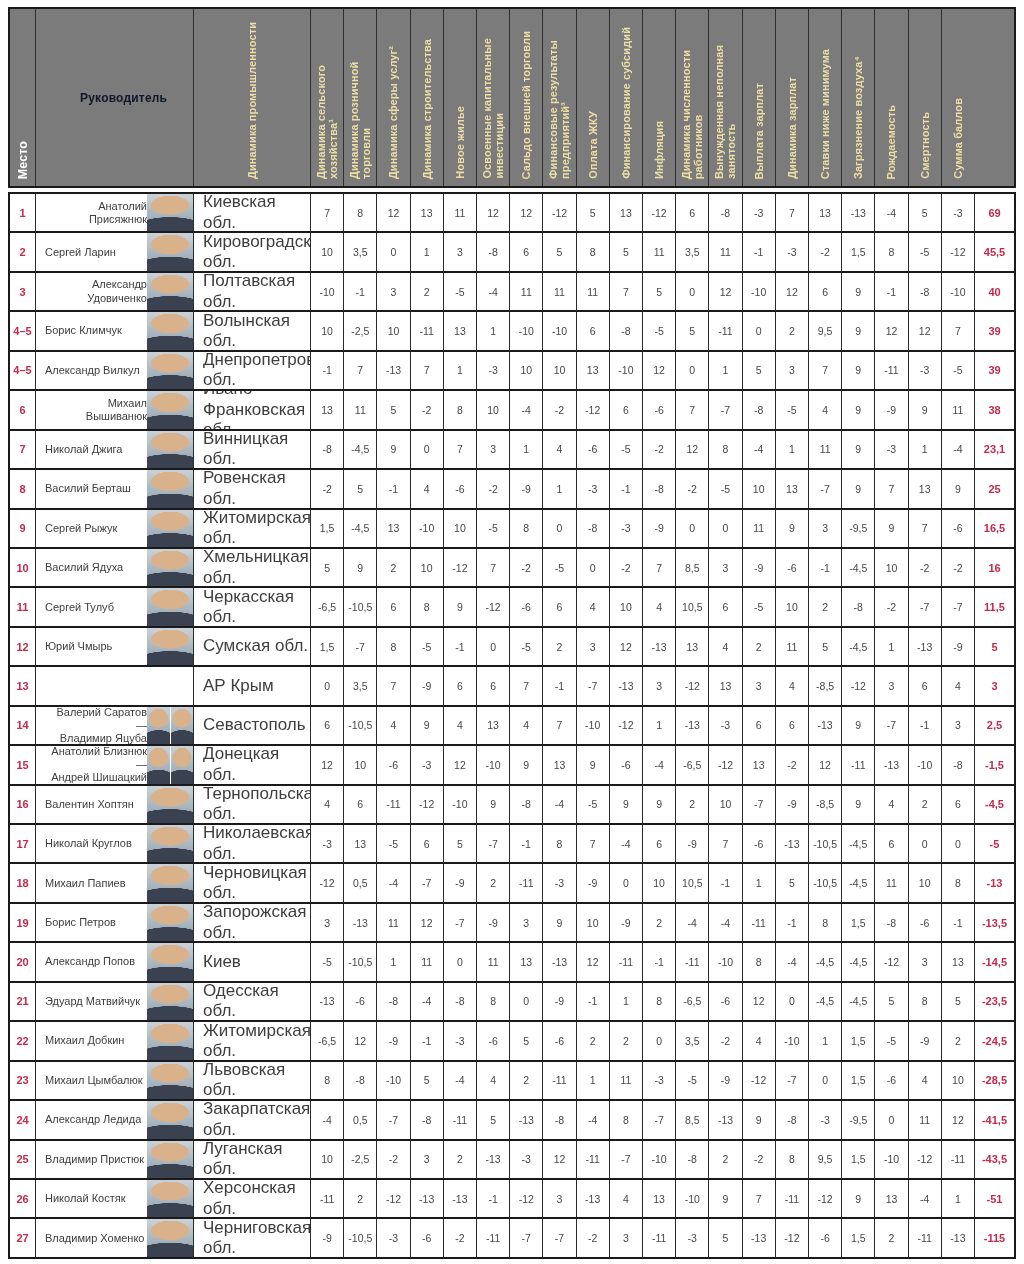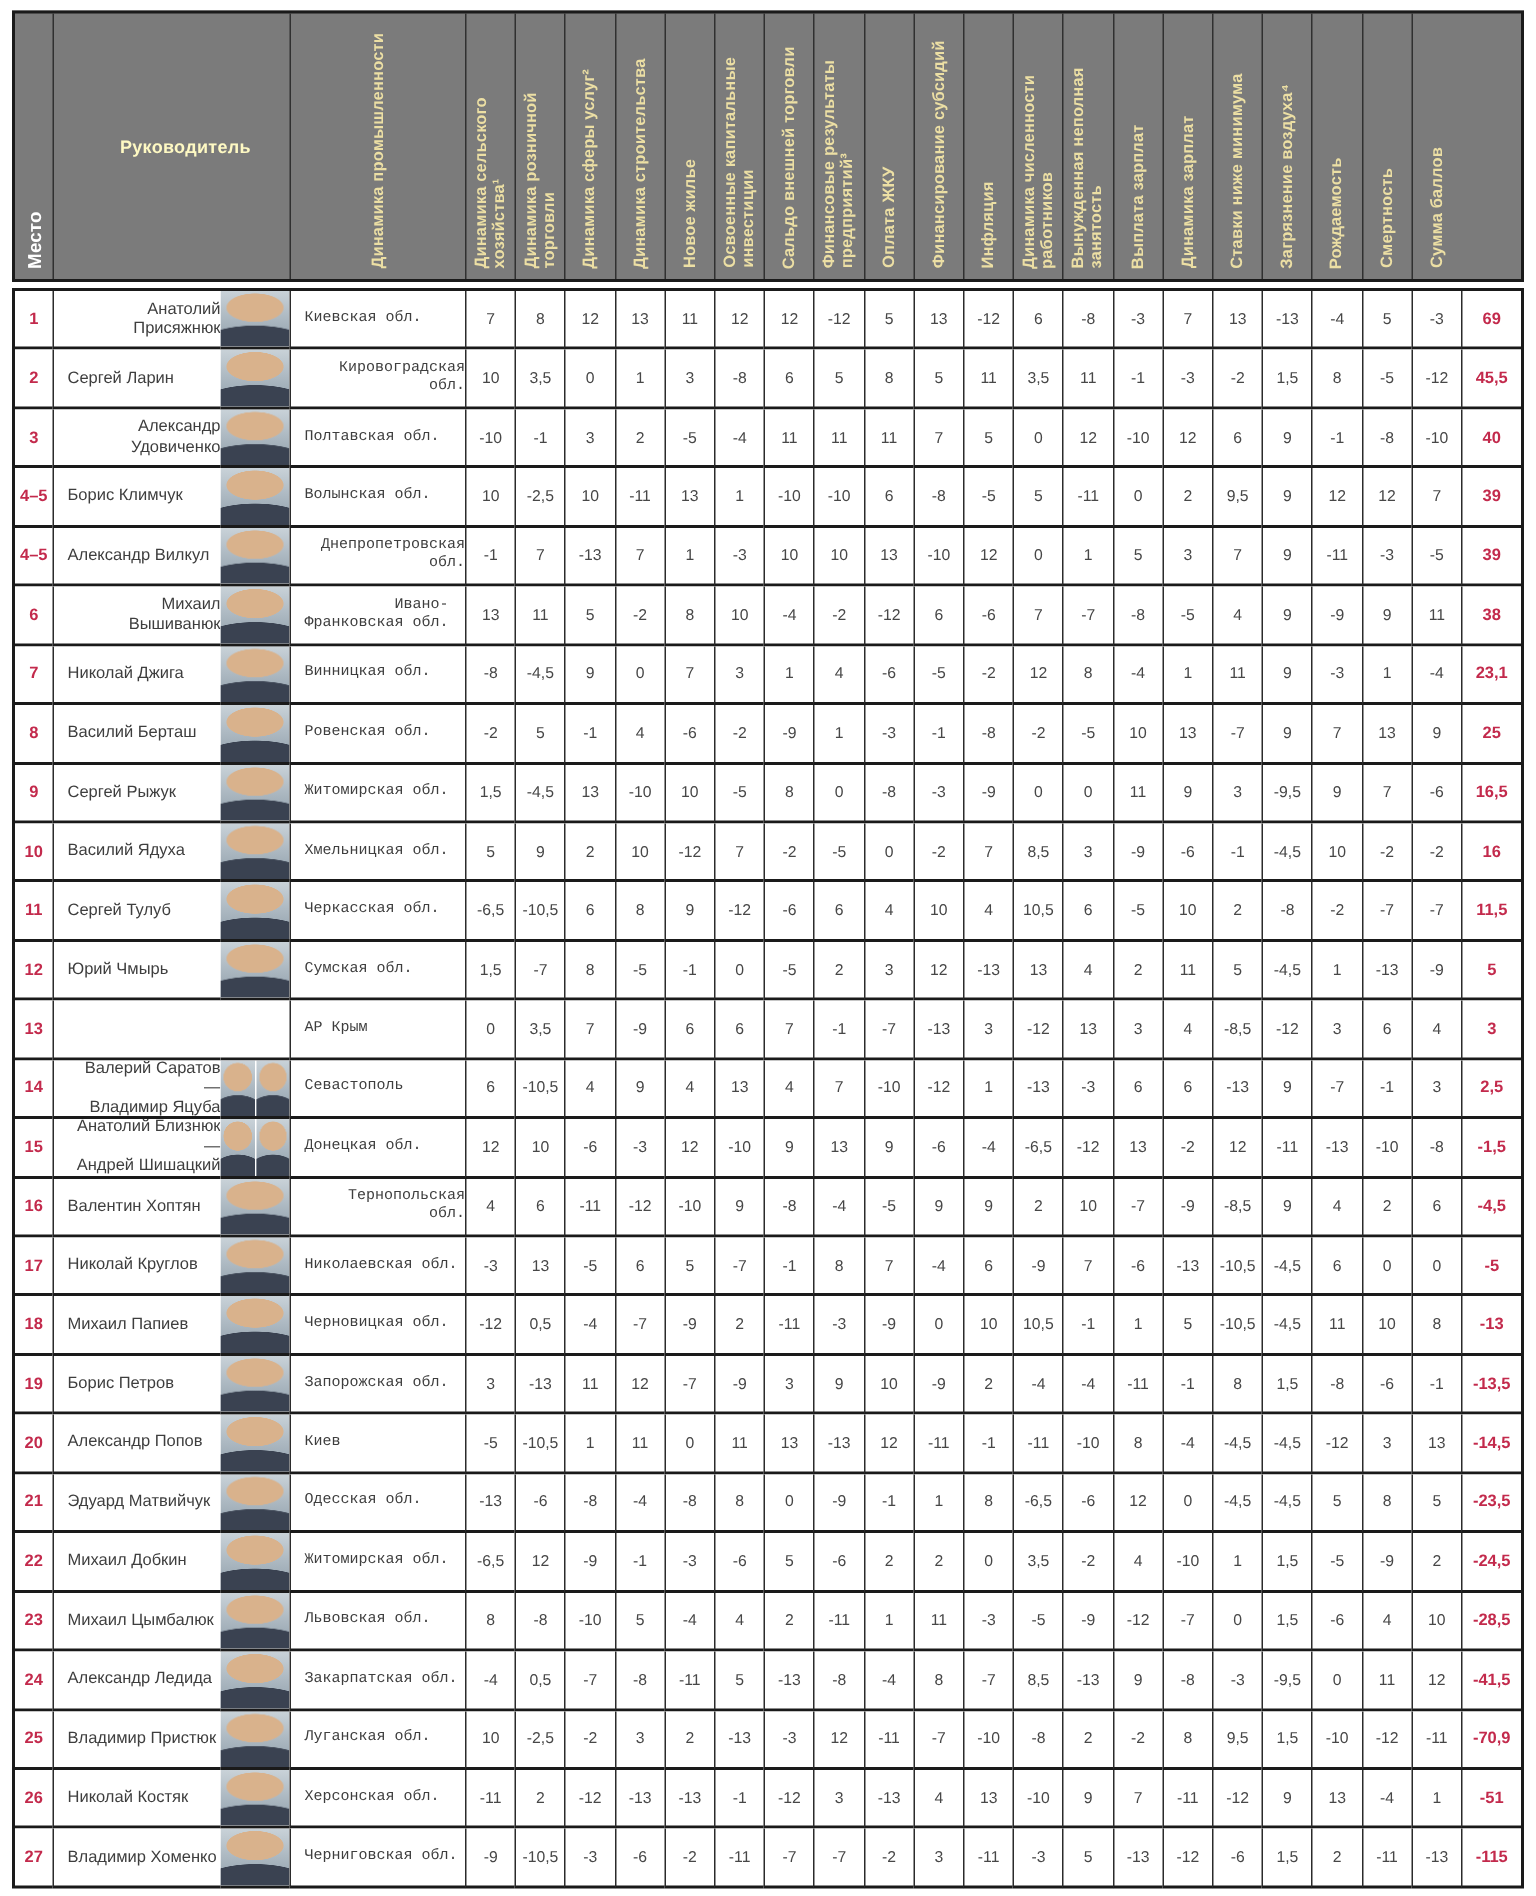--- a/index.html
+++ b/index.html
@@ -10,38 +10,38 @@
   .grid{display:grid;grid-template-columns:25px 112px 46px 117px repeat(20,1fr) 40px;}
 
   
   .thead{background:#7b7b7b;border:2px solid #1a1a1a;box-sizing:border-box;
          height:181px;margin-bottom:4px;}
   .hcell{border-left:1px solid #303030;box-sizing:border-box;overflow:hidden;
          display:flex;align-items:flex-end;justify-content:center;padding-bottom:7px;}
   .hcell:first-child{border-left:none;}
   .hcell.horiz{align-items:center;justify-content:flex-start;padding:0 0 0 10px;}
   .span2{grid-column:2 / 4;}
-  .hlabel{color:#fef9c3;font-size:12px;font-weight:600;letter-spacing:.2px;padding-left:34px;}
+  .hlabel{color:#0f172a;font-size:12px;font-weight:600;letter-spacing:.2px;padding-left:34px;}
   .vlabel{writing-mode:vertical-rl;transform:rotate(180deg);
           color:#ecdfa4;font-size:11px;font-weight:600;line-height:1.12;
           white-space:pre-line;letter-spacing:.1px;max-height:165px;}
   .vlabel.white{color:#ffffff;font-weight:700;font-size:12.5px;}
 
   
   .tbody{border-left:2px solid #1a1a1a;border-right:2px solid #1a1a1a;
          border-top:2px solid #1a1a1a;grid-auto-rows:39.45px;background:#fff;}
   .cell{border-left:1px solid #2b2b2b;border-bottom:2px solid #1a1a1a;
         box-sizing:border-box;display:flex;align-items:center;justify-content:center;
         font-size:10.5px;color:#474747;background:#fff;overflow:hidden;}
   .cell.place{border-left:none;color:#c32a4c;font-weight:700;font-size:11px;}
   .cell.name{justify-content:flex-start;text-align:right;padding-left:9px;
              font-size:11px;color:#3e3e3e;white-space:pre-line;line-height:1.2;}
   .cell.photo{border-left:none;padding:0;align-items:stretch;justify-content:stretch;}
-  .cell.region{justify-content:flex-start;text-align:right;padding-left:9px;
-               font-size:10px;color:#3e3e3e;white-space:pre-line;line-height:1.2;font-family:Liberation Mono, monospace;}
+  .cell.region{justify-content:flex-start;text-align:left;padding-left:9px;
+               font-size:17px;color:#3e3e3e;white-space:pre-line;line-height:1.2;}
   .cell.total{color:#c32a4c;font-weight:700;font-size:11px;}
   .photo-img{flex:1;
      background:
        radial-gradient(42% 26% at 50% 30%, #d9b28c 97%, rgba(0,0,0,0) 100%),
        radial-gradient(78% 32% at 50% 94%, #3a4251 97%, rgba(0,0,0,0) 100%),
        linear-gradient(180deg,#c9d2d8 0%,#a3b0ba 65%,#8e9ba7 100%);}
   .photo-img + .photo-img{margin-left:1px;}
 </style>
 </head>
 <body>
@@ -795,21 +795,21 @@
       <div class="cell val">-10</div>
       <div class="cell val">-8</div>
       <div class="cell val">2</div>
       <div class="cell val">-2</div>
       <div class="cell val">8</div>
       <div class="cell val">9,5</div>
       <div class="cell val">1,5</div>
       <div class="cell val">-10</div>
       <div class="cell val">-12</div>
       <div class="cell val">-11</div>
-      <div class="cell val total">-70,9</div>
+      <div class="cell val total">-43,5</div>
       <div class="cell place">26</div>
       <div class="cell name">Николай Костяк</div>
       <div class="cell photo">
         <div class="photo-img"></div>
       </div>
       <div class="cell region">Херсонская обл.</div>
       <div class="cell val">-11</div>
       <div class="cell val">2</div>
       <div class="cell val">-12</div>
       <div class="cell val">-13</div>

